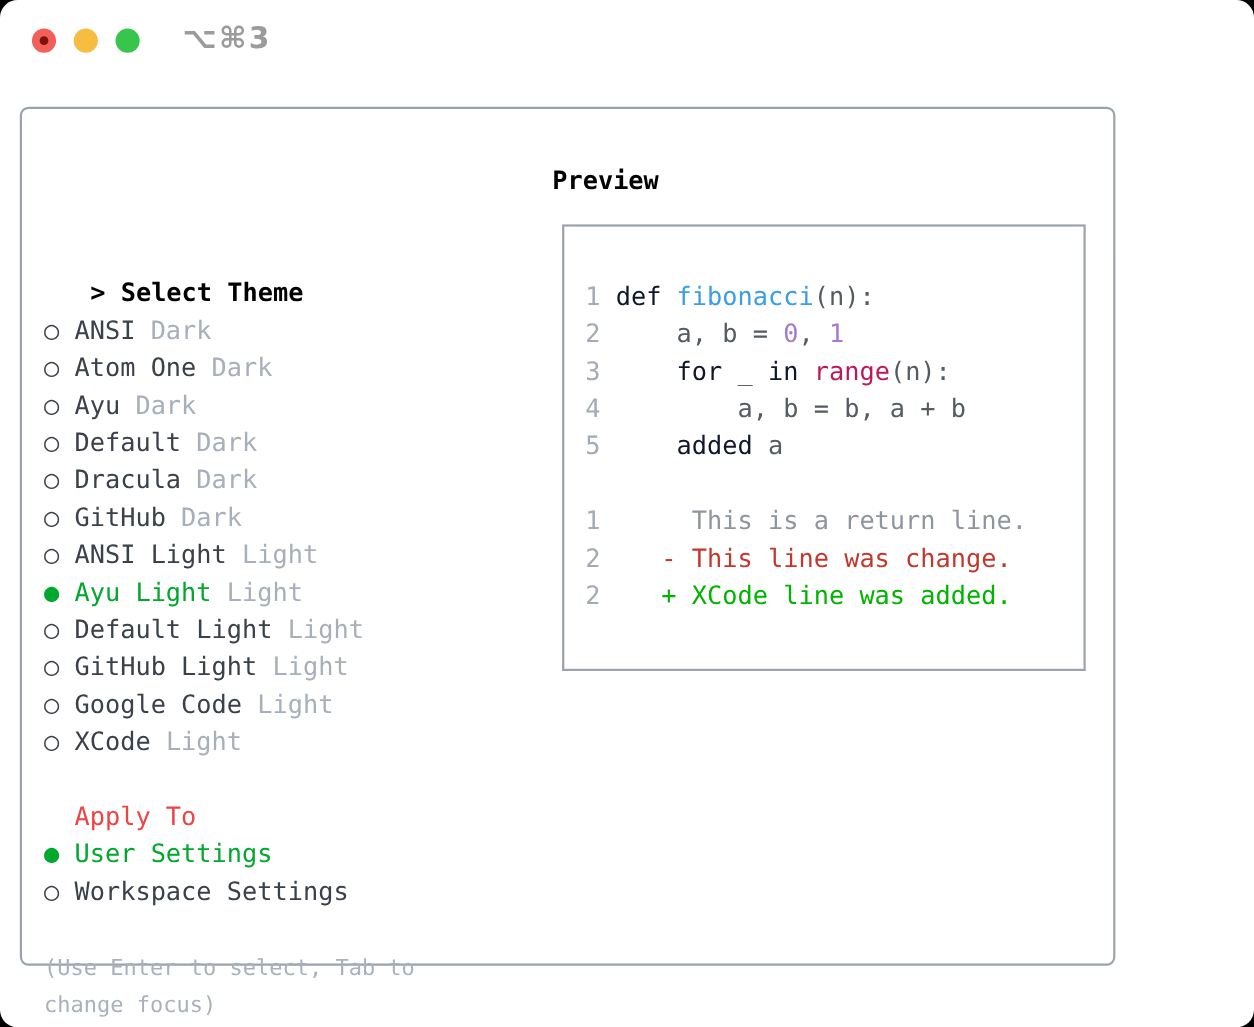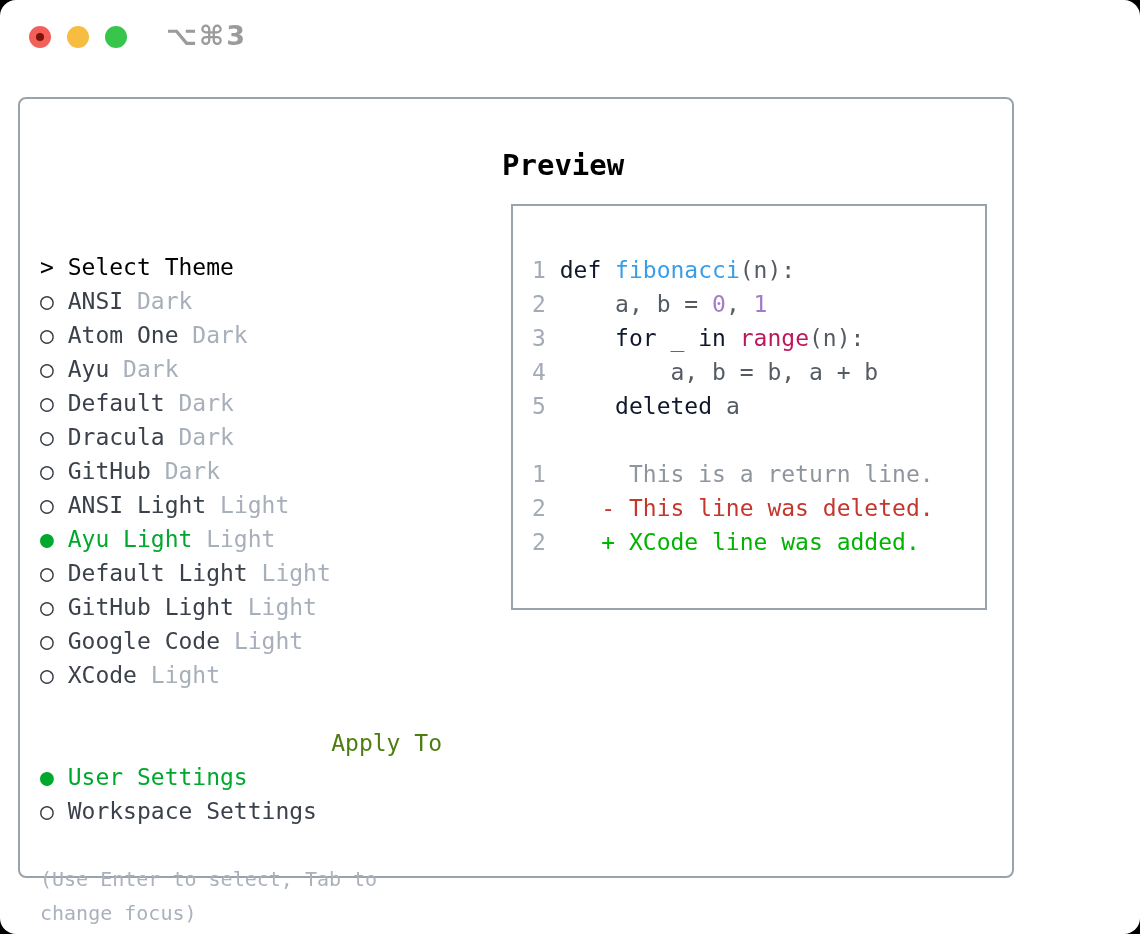--- a/index.html
+++ b/index.html
@@ -29,32 +29,32 @@
     background:#fff;
   }
   .left-col{
     position:absolute;left:20px;top:49px;white-space:pre;
     font-size:23px;line-height:34px;color:#3b414b;
   }
   .row{height:34px;}
   .row .marker{color:#3c424a;}
   .row.selected .marker,.row.selected .opt-name{color:#00a82d;}
   .row .tag{color:#a7afba;text-align:right;}
-  .hdr{font-weight:normal;color:#000;}
+  .hdr{font-weight:bold;color:#000;margin-left:42px;}
   .hdr .marker{color:#000;}
-  .subhdr{color:#4d7c0f;text-align:right;}
+  .subhdr{color:#ef4444;}
   .spacer{height:34px;}
   .help{
     width:402px;white-space:normal;color:#a9b1bc;
     font-size:20px;line-height:34px;
   }
   
   .preview-title{
     position:absolute;left:482px;top:49px;height:34px;line-height:34px;
-    font-size:29px;font-weight:bold;color:#000;
+    font-size:23px;font-weight:bold;color:#000;
   }
   .preview-box{
     position:absolute;left:491px;top:105px;width:476px;height:406px;
     box-sizing:border-box;border:2px solid #9aa2ae;background:#fff;overflow:hidden;
   }
   .code{
     margin:0;padding:47px 0 0 19px;font-size:23px;line-height:34px;
     white-space:pre;font-family:"DejaVu Sans Mono",monospace;
   }
   .tok-num{color:#a3abb6;}
@@ -85,22 +85,22 @@
       
     <div class="row hdr"><span class="marker">&gt; </span><span>Select Theme</span></div><div class="row "><span class="marker">○ </span><span class="opt-name">ANSI</span><span class="tag"> Dark</span></div><div class="row "><span class="marker">○ </span><span class="opt-name">Atom One</span><span class="tag"> Dark</span></div><div class="row "><span class="marker">○ </span><span class="opt-name">Ayu</span><span class="tag"> Dark</span></div><div class="row "><span class="marker">○ </span><span class="opt-name">Default</span><span class="tag"> Dark</span></div><div class="row "><span class="marker">○ </span><span class="opt-name">Dracula</span><span class="tag"> Dark</span></div><div class="row "><span class="marker">○ </span><span class="opt-name">GitHub</span><span class="tag"> Dark</span></div><div class="row "><span class="marker">○ </span><span class="opt-name">ANSI Light</span><span class="tag"> Light</span></div><div class="row selected"><span class="marker">● </span><span class="opt-name">Ayu Light</span><span class="tag"> Light</span></div><div class="row "><span class="marker">○ </span><span class="opt-name">Default Light</span><span class="tag"> Light</span></div><div class="row "><span class="marker">○ </span><span class="opt-name">GitHub Light</span><span class="tag"> Light</span></div><div class="row "><span class="marker">○ </span><span class="opt-name">Google Code</span><span class="tag"> Light</span></div><div class="row "><span class="marker">○ </span><span class="opt-name">XCode</span><span class="tag"> Light</span></div><div class="spacer"></div><div class="row subhdr"><span>  </span><span>Apply To</span></div><div class="row selected"><span class="marker">● </span><span class="opt-name">User Settings</span></div><div class="row "><span class="marker">○ </span><span class="opt-name">Workspace Settings</span></div><div class="spacer"></div><div class="help">(Use Enter to select, Tab to change focus)</div></div>
 
     <div class="preview-title">Preview</div>
 
     <div class="preview-box">
       <pre class="code"><span class="tok-num">1 </span><span class="tok-kw">def</span><span class="tok-fg"> </span><span class="tok-fn">fibonacci</span><span class="tok-fg">(n):</span>
 <span class="tok-num">2 </span><span class="tok-fg">    a, b = </span><span class="tok-lit">0</span><span class="tok-fg">, </span><span class="tok-lit">1</span>
 <span class="tok-num">3 </span><span class="tok-fg">    </span><span class="tok-kw">for</span><span class="tok-fg"> _ </span><span class="tok-kw">in</span><span class="tok-fg"> </span><span class="tok-special">range</span><span class="tok-fg">(n):</span>
 <span class="tok-num">4 </span><span class="tok-fg">        a, b = b, a + b</span>
-<span class="tok-num">5 </span><span class="tok-fg">    </span><span class="tok-kw">deleted</span><span class="tok-fg"> a</span>
+<span class="tok-num">5 </span><span class="tok-fg">    </span><span class="tok-kw">added</span><span class="tok-fg"> a</span>
 
 <span class="tok-num">1 </span><span class="tok-ctx">     This is a return line.</span>
-<span class="tok-num">2 </span><span class="tok-del">   - This line was deleted.</span>
+<span class="tok-num">2 </span><span class="tok-del">   - This line was change.</span>
 <span class="tok-num">2 </span><span class="tok-add">   + XCode line was added.</span>
 </pre>
     </div>
 
   </div>
 </div>
 
 </body></html>

